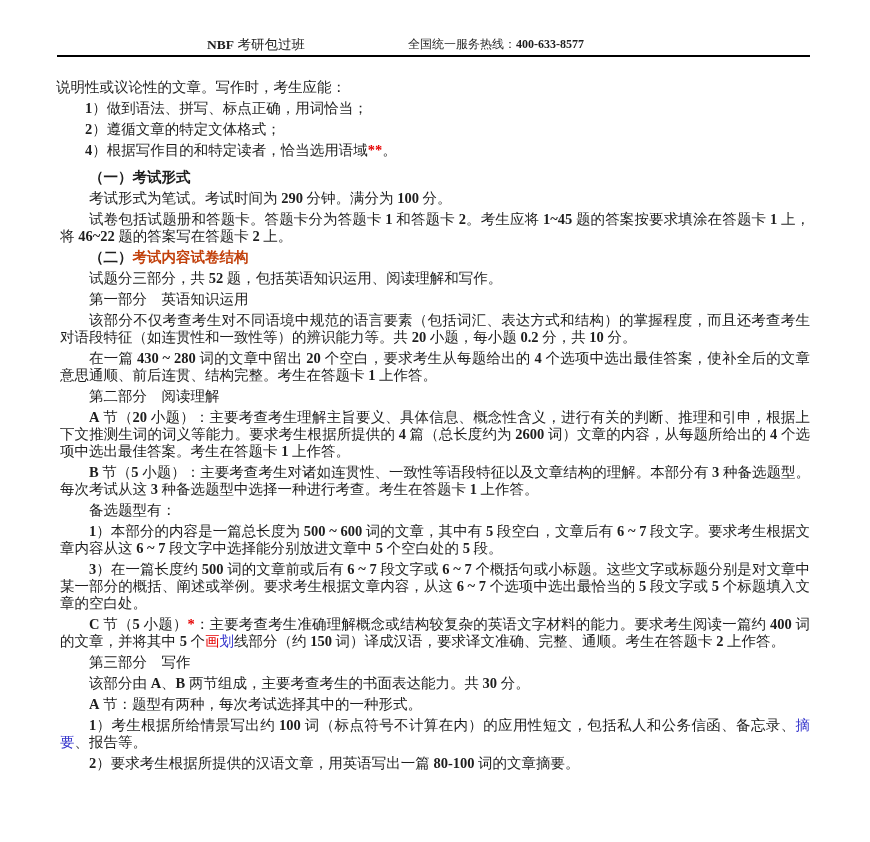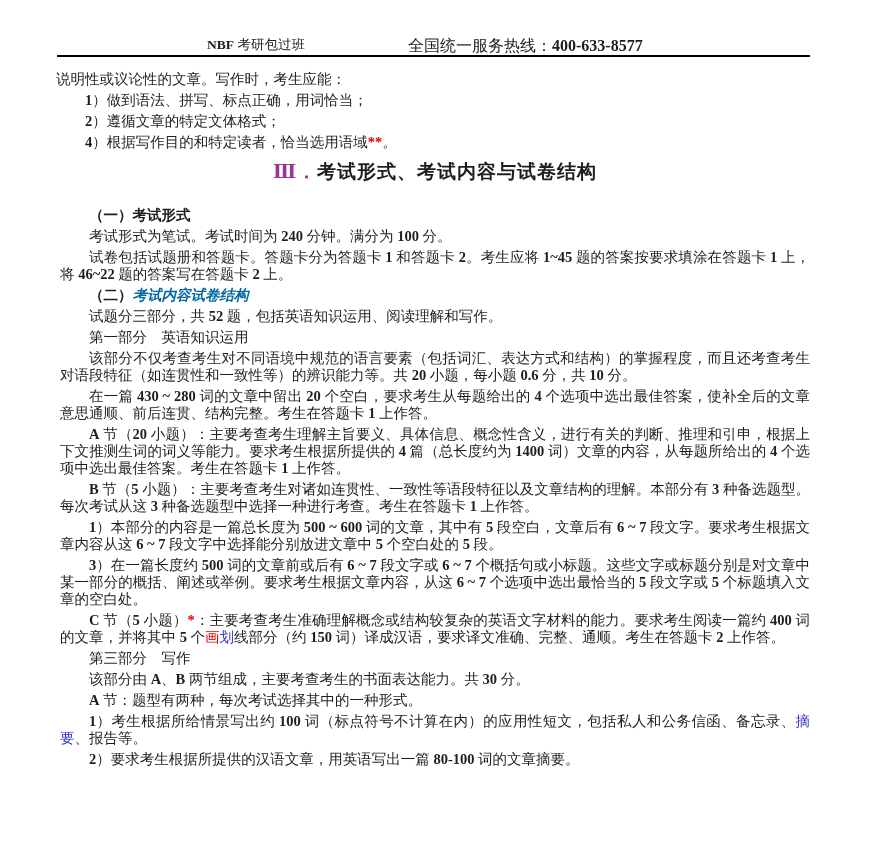--- a/index.html
+++ b/index.html
@@ -7,25 +7,25 @@
     width: 870px;
     height: 842px;
     background: #ffffff;
     overflow: hidden;
     font-family: "Liberation Serif", "DejaVu Serif", serif;
     color: #1e1e1e;
   }
   
   .page-header { position: relative; height: 57px; text-decoration: underline; }
   .brand { position: absolute; left: 207px; top: 36px; font-size: 13.5px; white-space: nowrap; }
-  .hotline { position: absolute; left: 408px; top: 36px; font-size: 16px; white-space: nowrap; }
+  .hotline { position: absolute; left: 408px; top: 36px; font-size: 12px; white-space: nowrap; }
   .latin, .bold-latin { font-family: "Liberation Serif", "DejaVu Serif", serif; font-weight: bold; }
   .header-rule { position: absolute; left: 57px; top: 55px; width: 753px; border-top: 2px solid #000; }
   
-  .intro { margin: 0 56px; padding-top: 12px; font-size: 14.5px; line-height: 21px; }
+  .intro { margin: 8px 56px; padding-top: 12px; font-size: 14.5px; line-height: 21px; }
   .intro p { margin: 0; text-indent: 2em; text-align: justify; }
   .intro p.noindent { text-indent: 0; }
   
   .doc-title {
     text-align: center;
     font-size: 19px;
     font-weight: bold;
     margin: 6px 0 22px 0;
     letter-spacing: 1px;
   }
@@ -49,35 +49,34 @@
     <div class="header-rule"></div>
   </div>
 
   <div class="intro" id="intro-container">
       <p class="noindent"><span>说明性或议论性的文章。写作时，考生应能：</span></p>
       <p><span><span class="latin">1</span>）做到语法、拼写、标点正确，用词恰当；</span></p>
       <p><span><span class="latin">2</span>）遵循文章的特定文体格式；</span></p>
       <p><span><span class="latin">4</span>）根据写作目的和特定读者，恰当选用语域</span><span style="color: rgb(230, 0, 0); font-weight: bold;">**</span><span>。</span></p>
     </div>
 
-  <div class="doc-title">
-    <span style="color: rgb(153, 51, 153);">Ⅲ．</span><span>考试形式、考试内容与试卷结构</span>
-  </div>
 
   <div class="main" id="main-container">
       <p class="heading"><span>（一）考试形式</span></p>
-      <p><span>考试形式为笔试。考试时间为 <span class="latin">240</span> 分钟。满分为 <span class="latin">100</span> 分。</span></p>
+      <p><span>考试形式为笔试。考试时间为 <span class="latin">290</span> 分钟。满分为 <span class="latin">100</span> 分。</span></p>
       <p><span>试卷包括试题册和答题卡。答题卡分为答题卡 <span class="latin">1</span> 和答题卡 <span class="latin">2</span>。考生应将 <span class="latin">1~45</span> 题的答案按要求填涂在答题卡 <span class="latin">1</span> 上，将 <span class="latin">46~22</span> 题的答案写在答题卡 <span class="latin">2</span> 上。</span></p>
-      <p class="heading"><span>（二）</span><span style="color: #0369a1; font-style: italic;">考试内容试卷结构</span></p>
+      <p class="heading"><span>（二）</span><span style="color: #c2410c;">考试内容试卷结构</span></p>
       <p><span>试题分三部分，共 <span class="latin">52</span> 题，包括英语知识运用、阅读理解和写作。</span></p>
       <p><span>第一部分　英语知识运用</span></p>
-      <p><span>该部分不仅考查考生对不同语境中规范的语言要素（包括词汇、表达方式和结构）的掌握程度，而且还考查考生对语段特征（如连贯性和一致性等）的辨识能力等。共 <span class="latin">20</span> 小题，每小题 <span class="latin">0.6</span> 分，共 <span class="latin">10</span> 分。</span></p>
+      <p><span>该部分不仅考查考生对不同语境中规范的语言要素（包括词汇、表达方式和结构）的掌握程度，而且还考查考生对语段特征（如连贯性和一致性等）的辨识能力等。共 <span class="latin">20</span> 小题，每小题 <span class="latin">0.2</span> 分，共 <span class="latin">10</span> 分。</span></p>
       <p><span>在一篇 <span class="latin">430</span> <span class="latin">~</span> <span class="latin">280</span> 词的文章中留出 <span class="latin">20</span> 个空白，要求考生从每题给出的 <span class="latin">4</span> 个选项中选出最佳答案，使补全后的文章意思通顺、前后连贯、结构完整。考生在答题卡 <span class="latin">1</span> 上作答。</span></p>
-      <p><span><span class="latin">A</span> 节（<span class="latin">20</span> 小题）：主要考查考生理解主旨要义、具体信息、概念性含义，进行有关的判断、推理和引申，根据上下文推测生词的词义等能力。要求考生根据所提供的 <span class="latin">4</span> 篇（总长度约为 <span class="latin">1400</span> 词）文章的内容，从每题所给出的 <span class="latin">4</span> 个选项中选出最佳答案。考生在答题卡 <span class="latin">1</span> 上作答。</span></p>
+      <p><span>第二部分　阅读理解</span></p>
+      <p><span><span class="latin">A</span> 节（<span class="latin">20</span> 小题）：主要考查考生理解主旨要义、具体信息、概念性含义，进行有关的判断、推理和引申，根据上下文推测生词的词义等能力。要求考生根据所提供的 <span class="latin">4</span> 篇（总长度约为 <span class="latin">2600</span> 词）文章的内容，从每题所给出的 <span class="latin">4</span> 个选项中选出最佳答案。考生在答题卡 <span class="latin">1</span> 上作答。</span></p>
       <p><span><span class="latin">B</span> 节（<span class="latin">5</span> 小题）：主要考查考生对诸如连贯性、一致性等语段特征以及文章结构的理解。本部分有 <span class="latin">3</span> 种备选题型。每次考试从这 <span class="latin">3</span> 种备选题型中选择一种进行考查。考生在答题卡 <span class="latin">1</span> 上作答。</span></p>
+      <p><span>备选题型有：</span></p>
       <p><span><span class="latin">1</span>）本部分的内容是一篇总长度为 <span class="latin">500</span> <span class="latin">~</span> <span class="latin">600</span> 词的文章，其中有 <span class="latin">5</span> 段空白，文章后有 <span class="latin">6</span> <span class="latin">~</span> <span class="latin">7</span> 段文字。要求考生根据文章内容从这 <span class="latin">6</span> <span class="latin">~</span> <span class="latin">7</span> 段文字中选择能分别放进文章中 <span class="latin">5</span> 个空白处的 <span class="latin">5</span> 段。</span></p>
       <p><span><span class="latin">3</span>）在一篇长度约 <span class="latin">500</span> 词的文章前或后有 <span class="latin">6</span> <span class="latin">~</span> <span class="latin">7</span> 段文字或 <span class="latin">6</span> <span class="latin">~</span> <span class="latin">7</span> 个概括句或小标题。这些文字或标题分别是对文章中某一部分的概括、阐述或举例。要求考生根据文章内容，从这 <span class="latin">6</span> <span class="latin">~</span> <span class="latin">7</span> 个选项中选出最恰当的 <span class="latin">5</span> 段文字或 <span class="latin">5</span> 个标题填入文章的空白处。</span></p>
       <p><span><span class="latin">C</span> 节（<span class="latin">5</span> 小题）</span><span style="color: rgb(230, 0, 0); font-weight: bold;">*</span><span>：主要考查考生准确理解概念或结构较复杂的英语文字材料的能力。要求考生阅读一篇约 <span class="latin">400</span> 词的文章，并将其中 <span class="latin">5</span> 个</span><span style="color: rgb(230, 0, 0);">画</span><span style="color: rgb(51, 51, 204);">划</span><span>线部分（约 <span class="latin">150</span> 词）译成汉语，要求译文准确、完整、通顺。考生在答题卡 <span class="latin">2</span> 上作答。</span></p>
       <p><span>第三部分　写作</span></p>
       <p><span>该部分由 <span class="latin">A</span>、<span class="latin">B</span> 两节组成，主要考查考生的书面表达能力。共 <span class="latin">30</span> 分。</span></p>
       <p><span><span class="latin">A</span> 节：题型有两种，每次考试选择其中的一种形式。</span></p>
       <p><span><span class="latin">1</span>）考生根据所给情景写出约 <span class="latin">100</span> 词（标点符号不计算在内）的应用性短文，包括私人和公务信函、备忘录、</span><span style="color: rgb(51, 51, 204);">摘要</span><span>、报告等。</span></p>
       <p><span><span class="latin">2</span>）要求考生根据所提供的汉语文章，用英语写出一篇 <span class="latin">80-100</span> 词的文章摘要。</span></p>
     </div>
 

